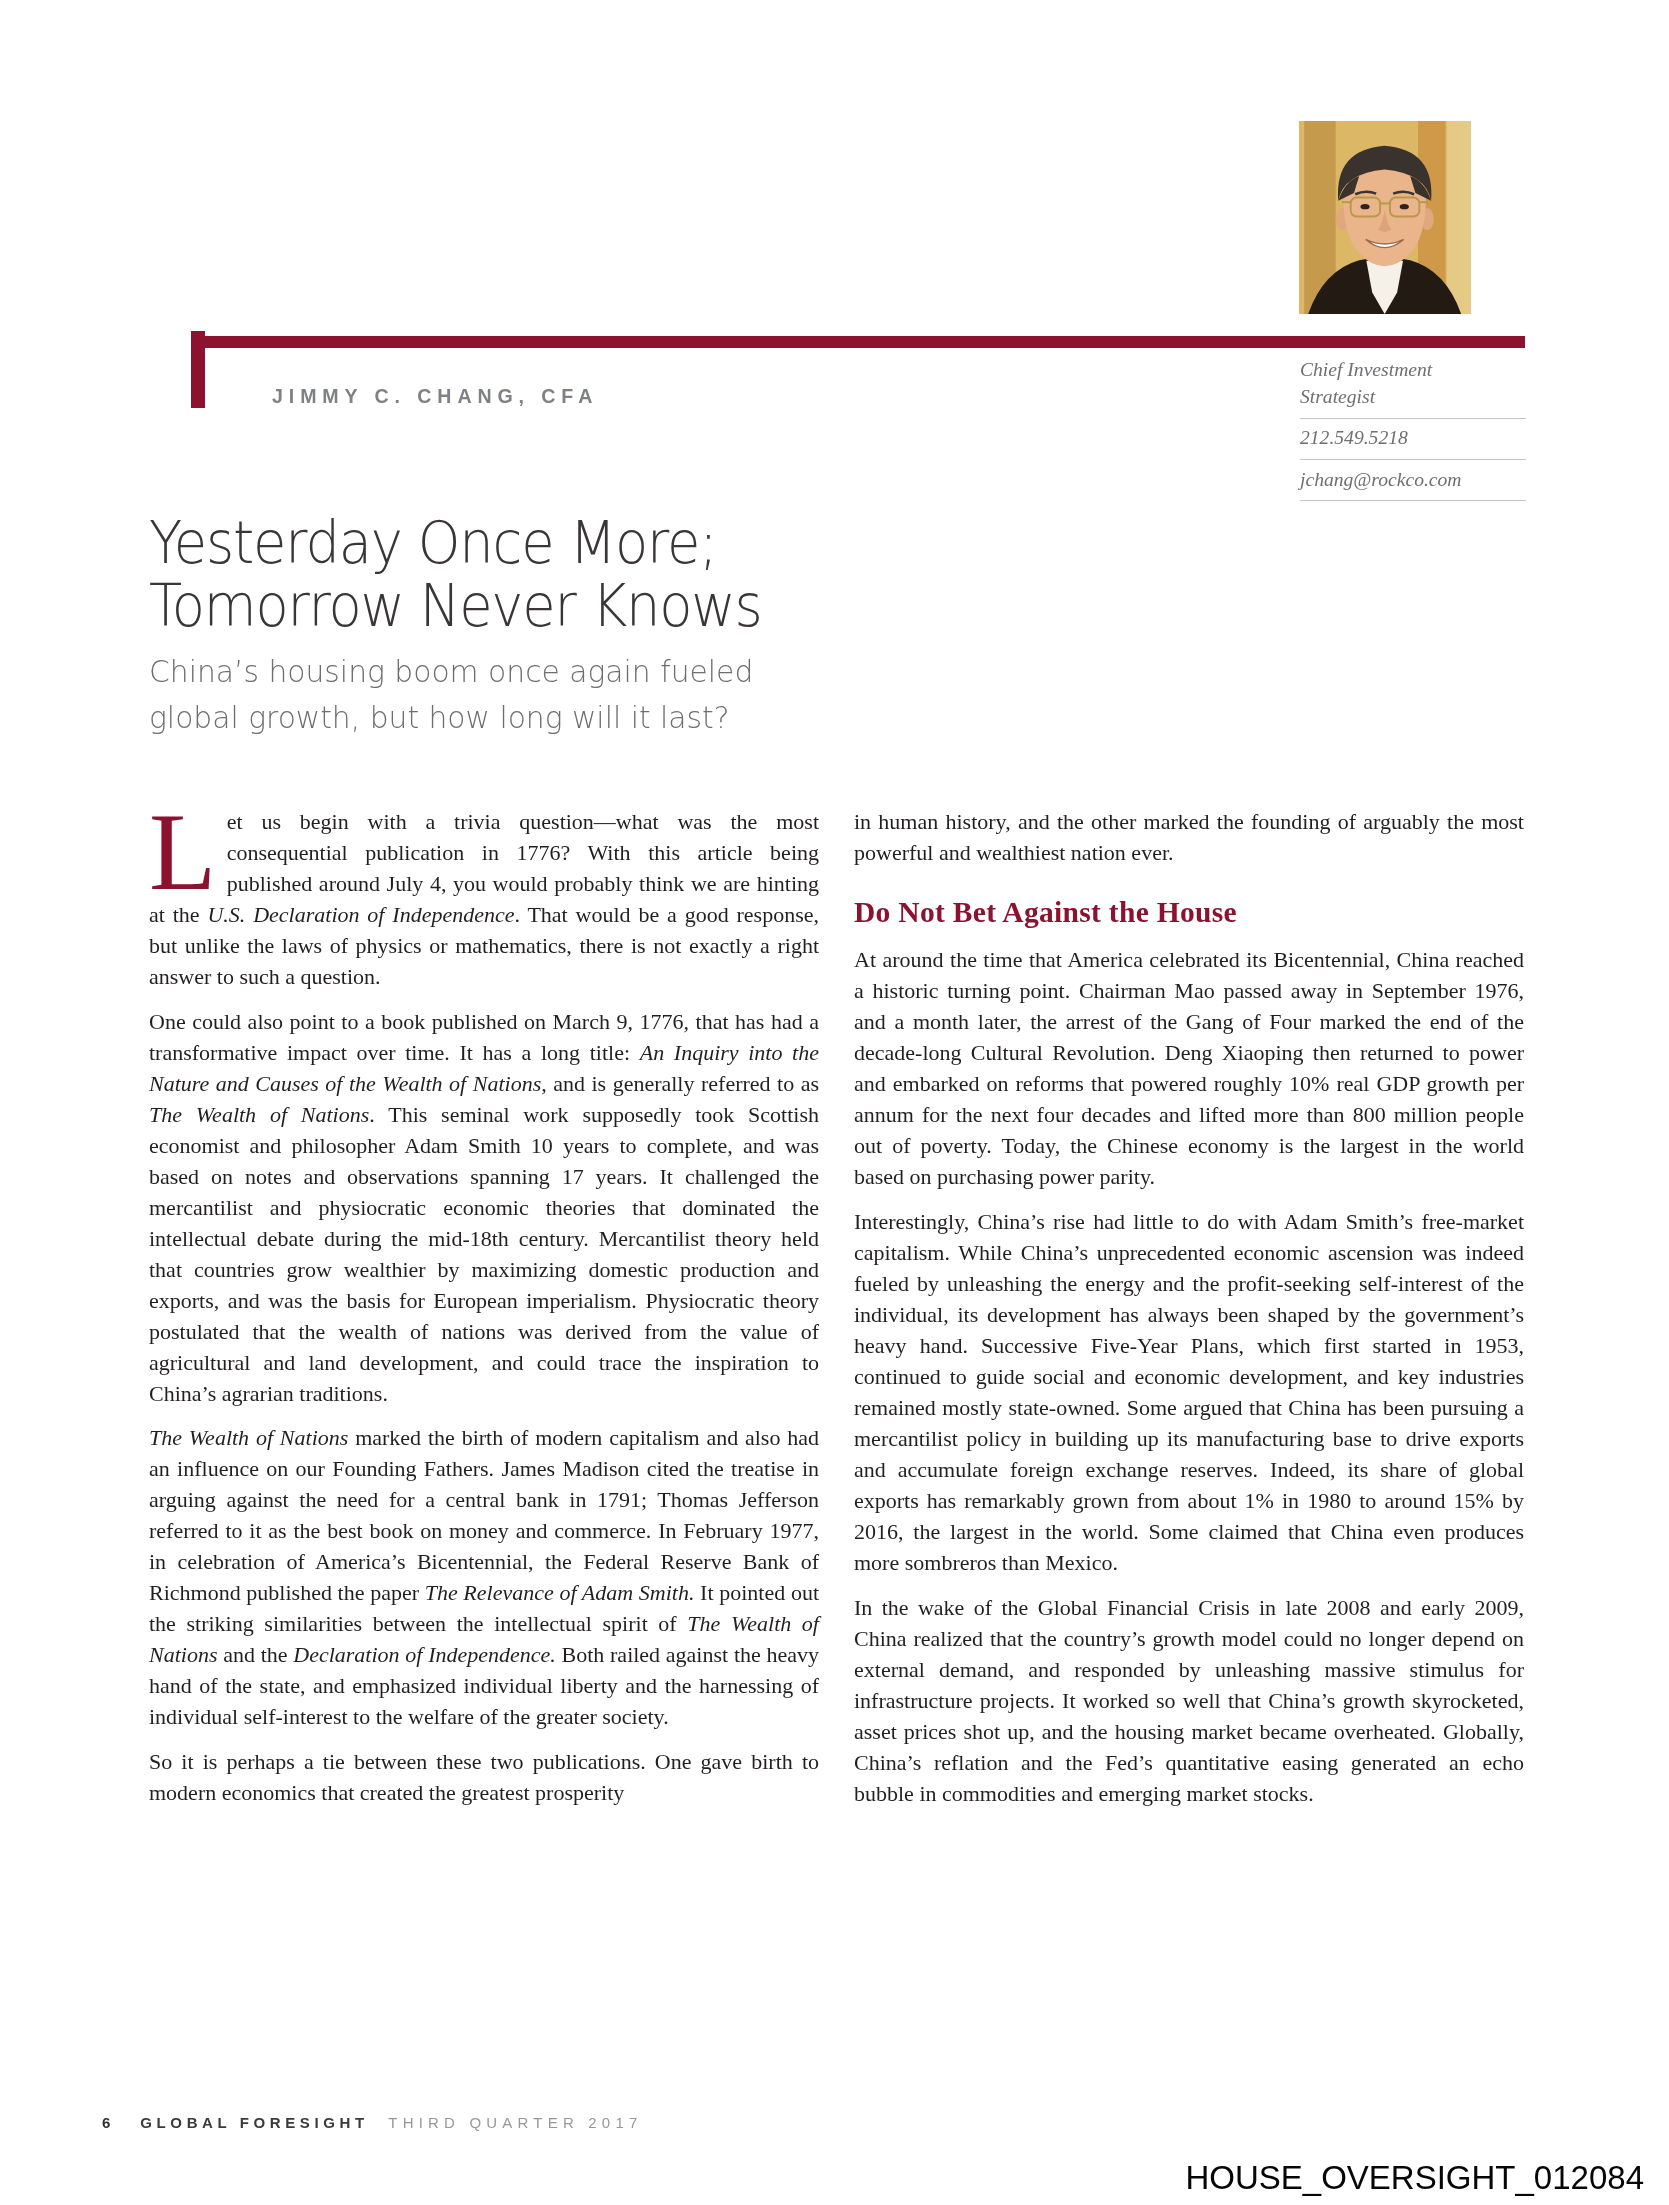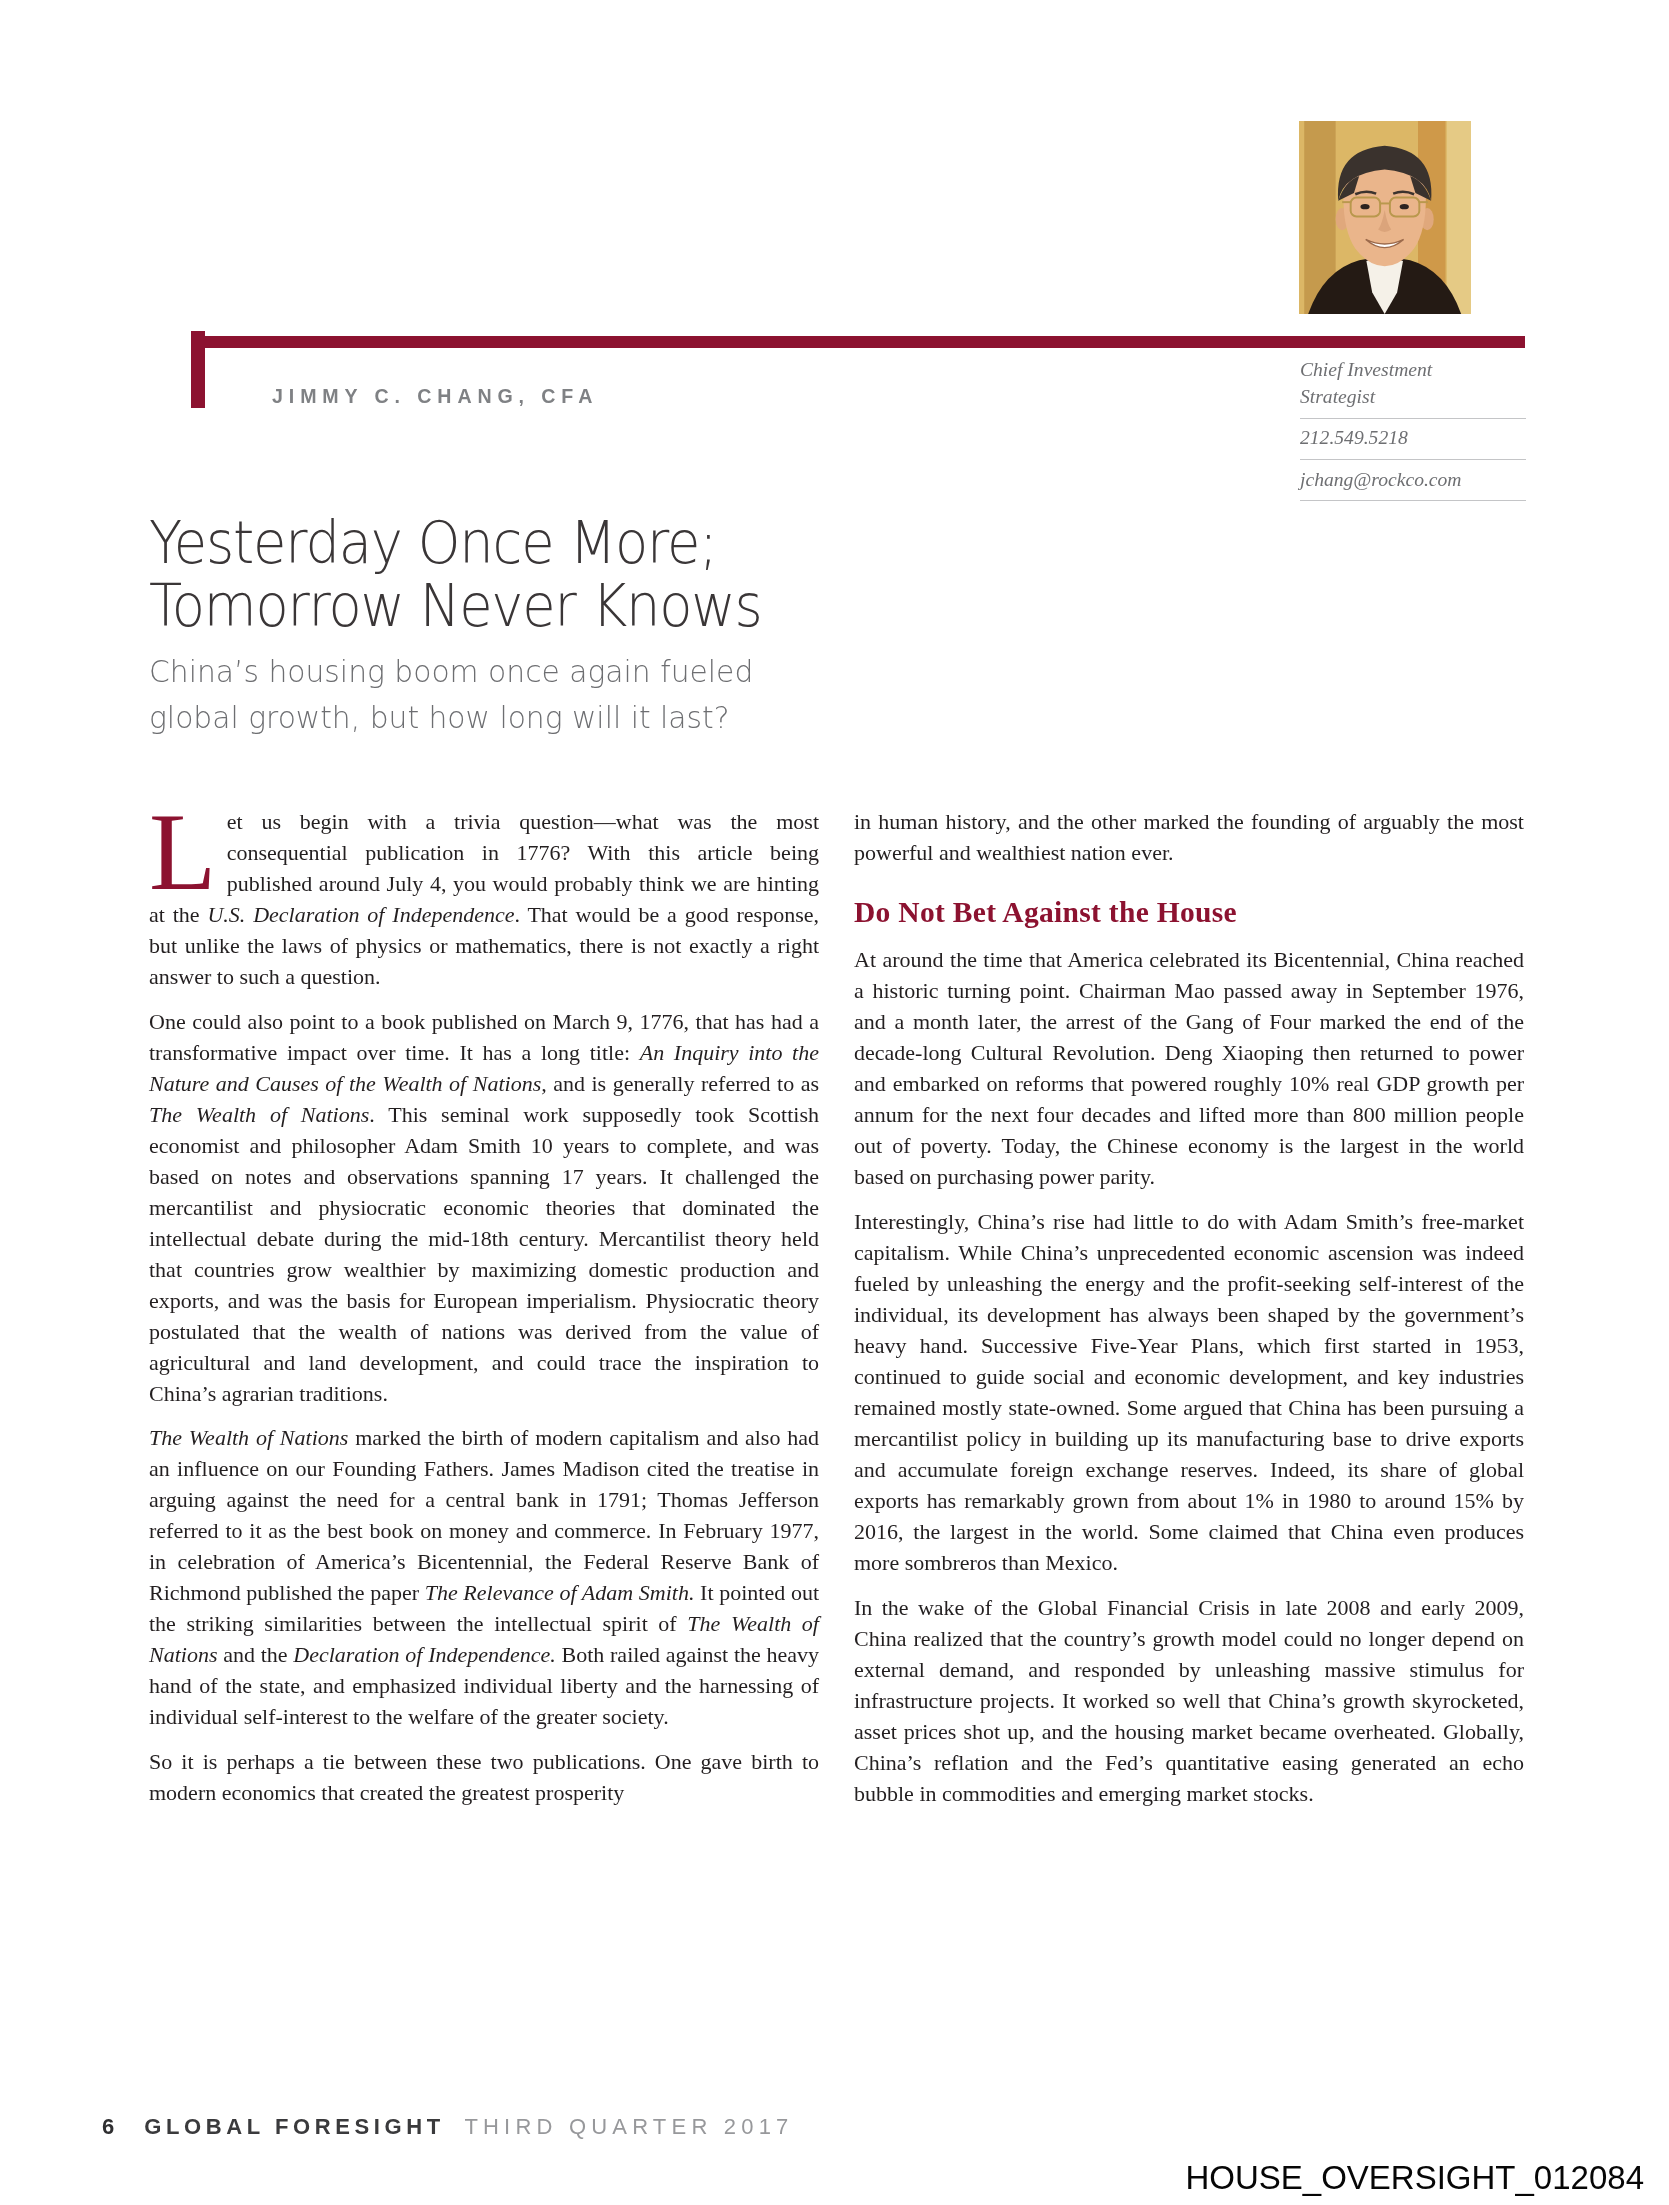--- a/index.html
+++ b/index.html
@@ -86,21 +86,21 @@
   }
   .dropcap{
     float:left; font-size:110px; line-height:82px;
     color:var(--accent); margin:5.2px 10.5px 0 0;
   }
   em{font-style:italic;}
 
   
   .footer{
     position:absolute; left:102px; top:2114px;
-    font-family:"Liberation Sans",sans-serif; font-size:22px;
+    font-family:"Liberation Sans",sans-serif; font-size:15px;
     white-space:nowrap;
   }
   .footer .num{font-weight:bold; color:#2F2F31; margin-right:30px;}
   .footer .pub{font-weight:bold; color:#3A3A3C; letter-spacing:4.6px; margin-right:19.6px;}
   .footer .issue{color:#97989B; letter-spacing:5.2px; font-weight:normal;}
 
   .watermark{
     position:absolute; right:25px; top:2159px;
     font-family:"Liberation Sans",sans-serif; font-size:33px;
     color:#060606; white-space:nowrap;

